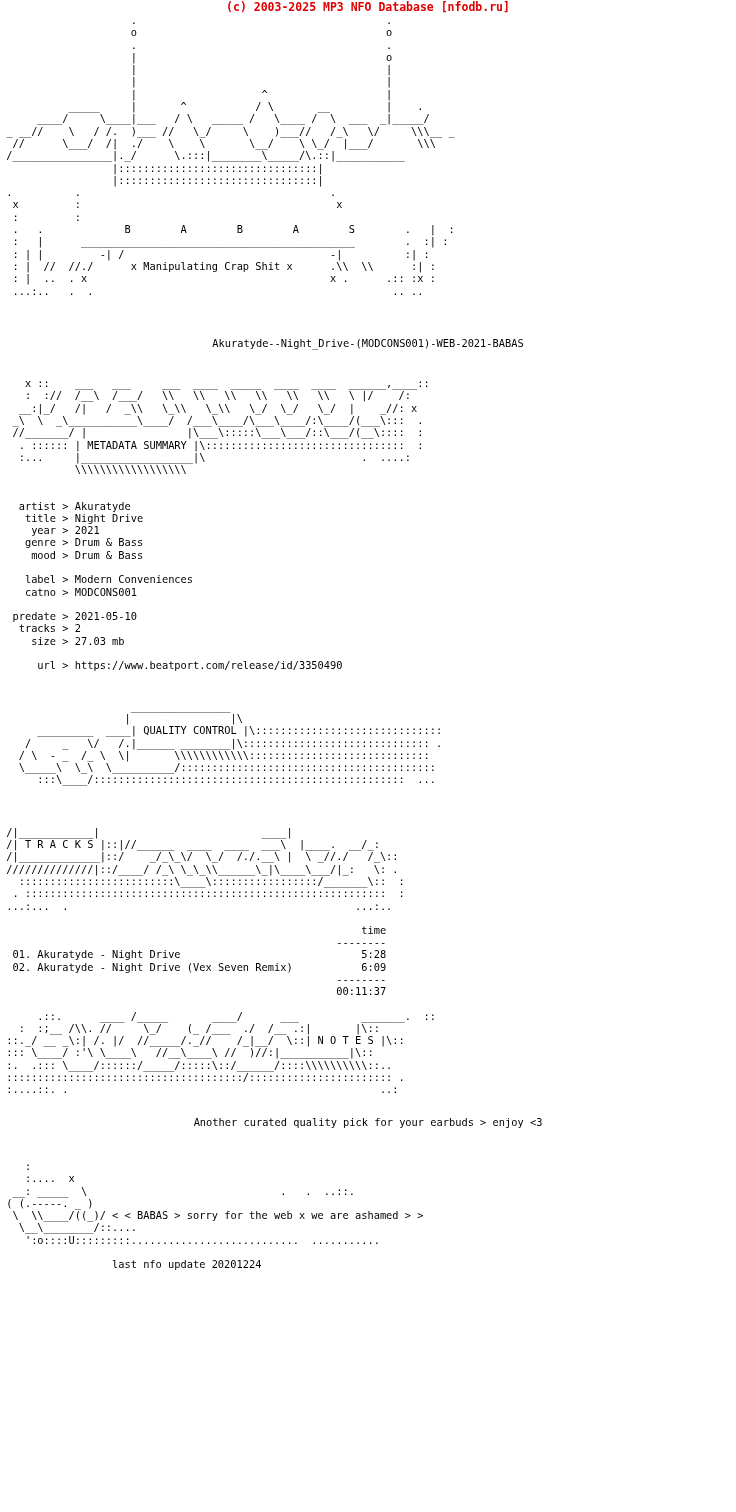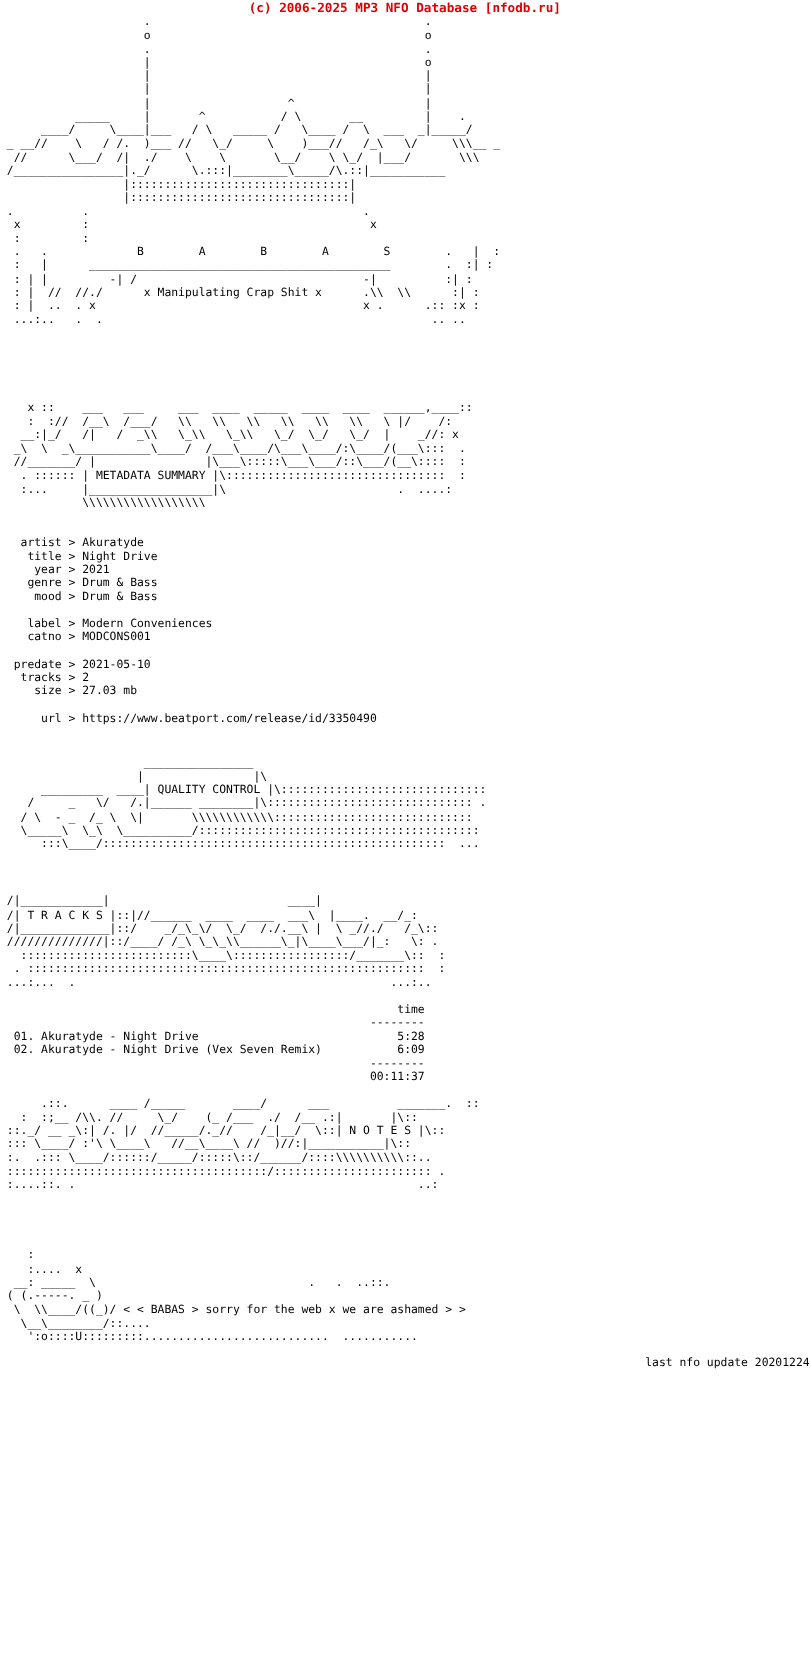--- a/index.html
+++ b/index.html
@@ -48,21 +48,21 @@
   .gap24 { height: 24px; }
   .gap28 { height: 28px; }
   .gap32 { height: 32px; }
   .gap40 { height: 40px; }
 </style>
 </head>
 <body>
 
 <div id="page">
 
-  <div class="hdr" style="color: rgb(224, 0, 0);">(c) 2006-2025 MP3 NFO Database [nfodb.ru]</div>
+  <div class="hdr" style="color: rgb(224, 0, 0);">(c) 2003-2025 MP3 NFO Database [nfodb.ru]</div>
 
   <pre class="art">                     .                                        .
                      o                                        o
                      .                                        .
                      |                                        o
                      |                                        |
                      |                                        |
                      |                    ^                   |
            _____     |       ^           / \       __         |    .
       ____/     \____|___   / \   _____ /   \____ /  \  ___  _|_____/
@@ -77,20 +77,21 @@
   :         :
   .   .             B        A        B        A        S        .   |  :
   :   |      ____________________________________________        .  :| :
   : | |         -| /                                 -|          :| :
   : |  //  //./      x Manipulating Crap Shit x      .\\  \\      :| :
   : |  ..  . x                                       x .      .:: :x :
   ...:..   .  .                                                .. ..</pre>
 
   <div class="gap40"></div>
 
+  <pre class="art" style="text-align:center">Akuratyde--Night_Drive-(MODCONS001)-WEB-2021-BABAS</pre>
 
   <div class="gap28"></div>
 
   <pre class="art">    x ::    ___   ___     ___  ____  _____  ____  ____  ______,____::
     :  ://  /__\  /___/   \\   \\   \\   \\   \\   \\   \ |/    /:
    __:|_/   /|   /  _\\   \_\\   \_\\   \_/  \_/   \_/  |    _//: x
   _\  \  _\___________\____/  /___\____/\___\____/:\____/(___\:::  .
   //_______/ |                |\___\:::::\___\___/::\___/(__\::::  :
    . :::::: | METADATA SUMMARY |\::::::::::::::::::::::::::::::::  :
    :...     |__________________|\                         .  ....:
@@ -150,28 +151,29 @@
   <pre class="art">      .::.      ____ /_____       ____/      ___          _______.  ::
    :  :;__ /\\. //     \_/    (_ /___  ./  /__ .:|       |\::
  ::._/ __ _\:| /. |/  //_____/._//    /_|__/  \::| N O T E S |\::
  ::: \____/ :'\ \____\   //__\____\ //  )//:|___________|\::
  :.  .::: \____/::::::/_____/:::::\::/______/::::\\\\\\\\\\::..
  ::::::::::::::::::::::::::::::::::::::/::::::::::::::::::::::: .
  :....::. .                                                  ..:</pre>
 
   <div class="gap20"></div>
 
+  <pre class="art" style="text-align:center">Another curated quality pick for your earbuds &gt; enjoy &lt;3</pre>
 
   <div class="gap32"></div>
 
   <pre class="art">    :
     :....  x
   __: _____  \                               .   .  ..::.
  ( (.-----. _ )
   \  \\____/((_)/ &lt; &lt; BABAS &gt; sorry for the web x we are ashamed &gt; &gt;
    \__\________/::....
     ':o::::U:::::::::...........................  ...........</pre>
 
   <div class="gap12"></div>
 
-  <pre class="art" style="text-align:right;padding-left:73px">last nfo update 20201224</pre>
+  <pre class="art" style="text-align:left;padding-left:112px">last nfo update 20201224</pre>
 
 </div>
 
 </body></html>

